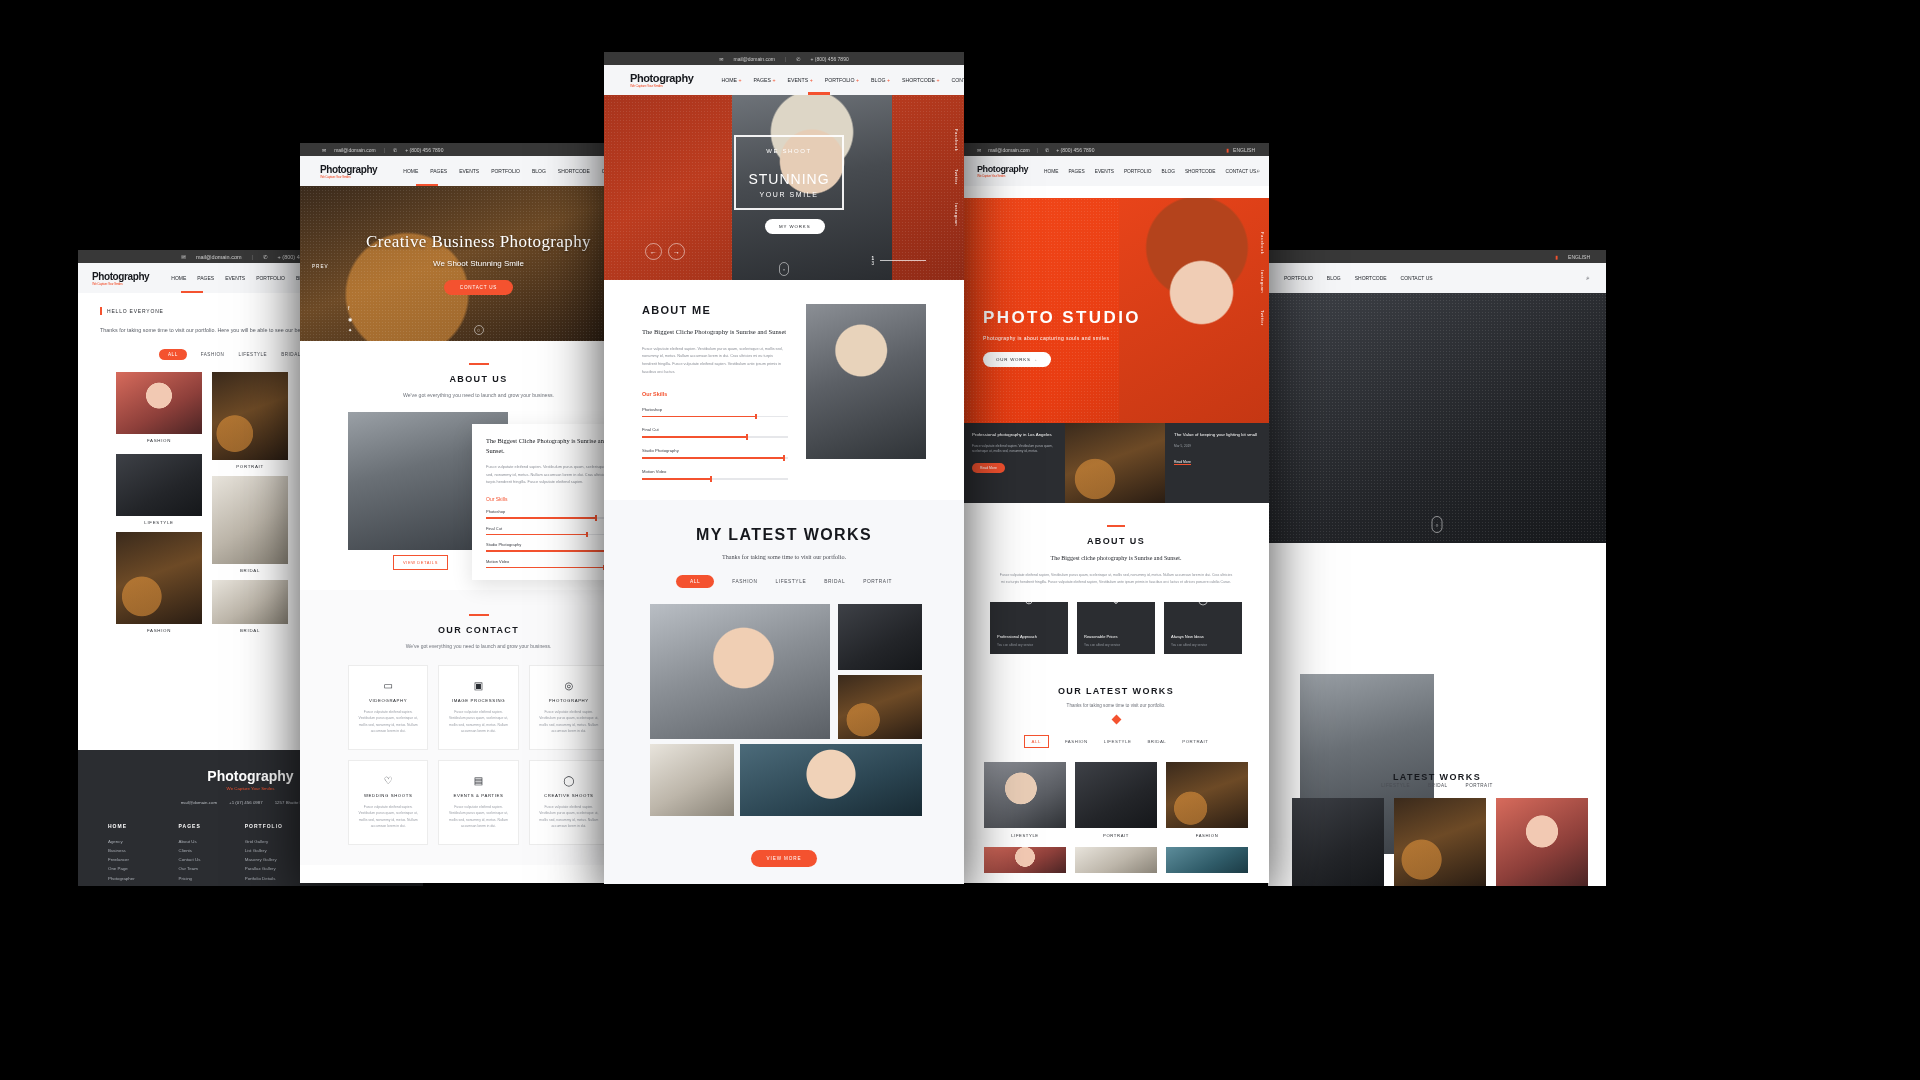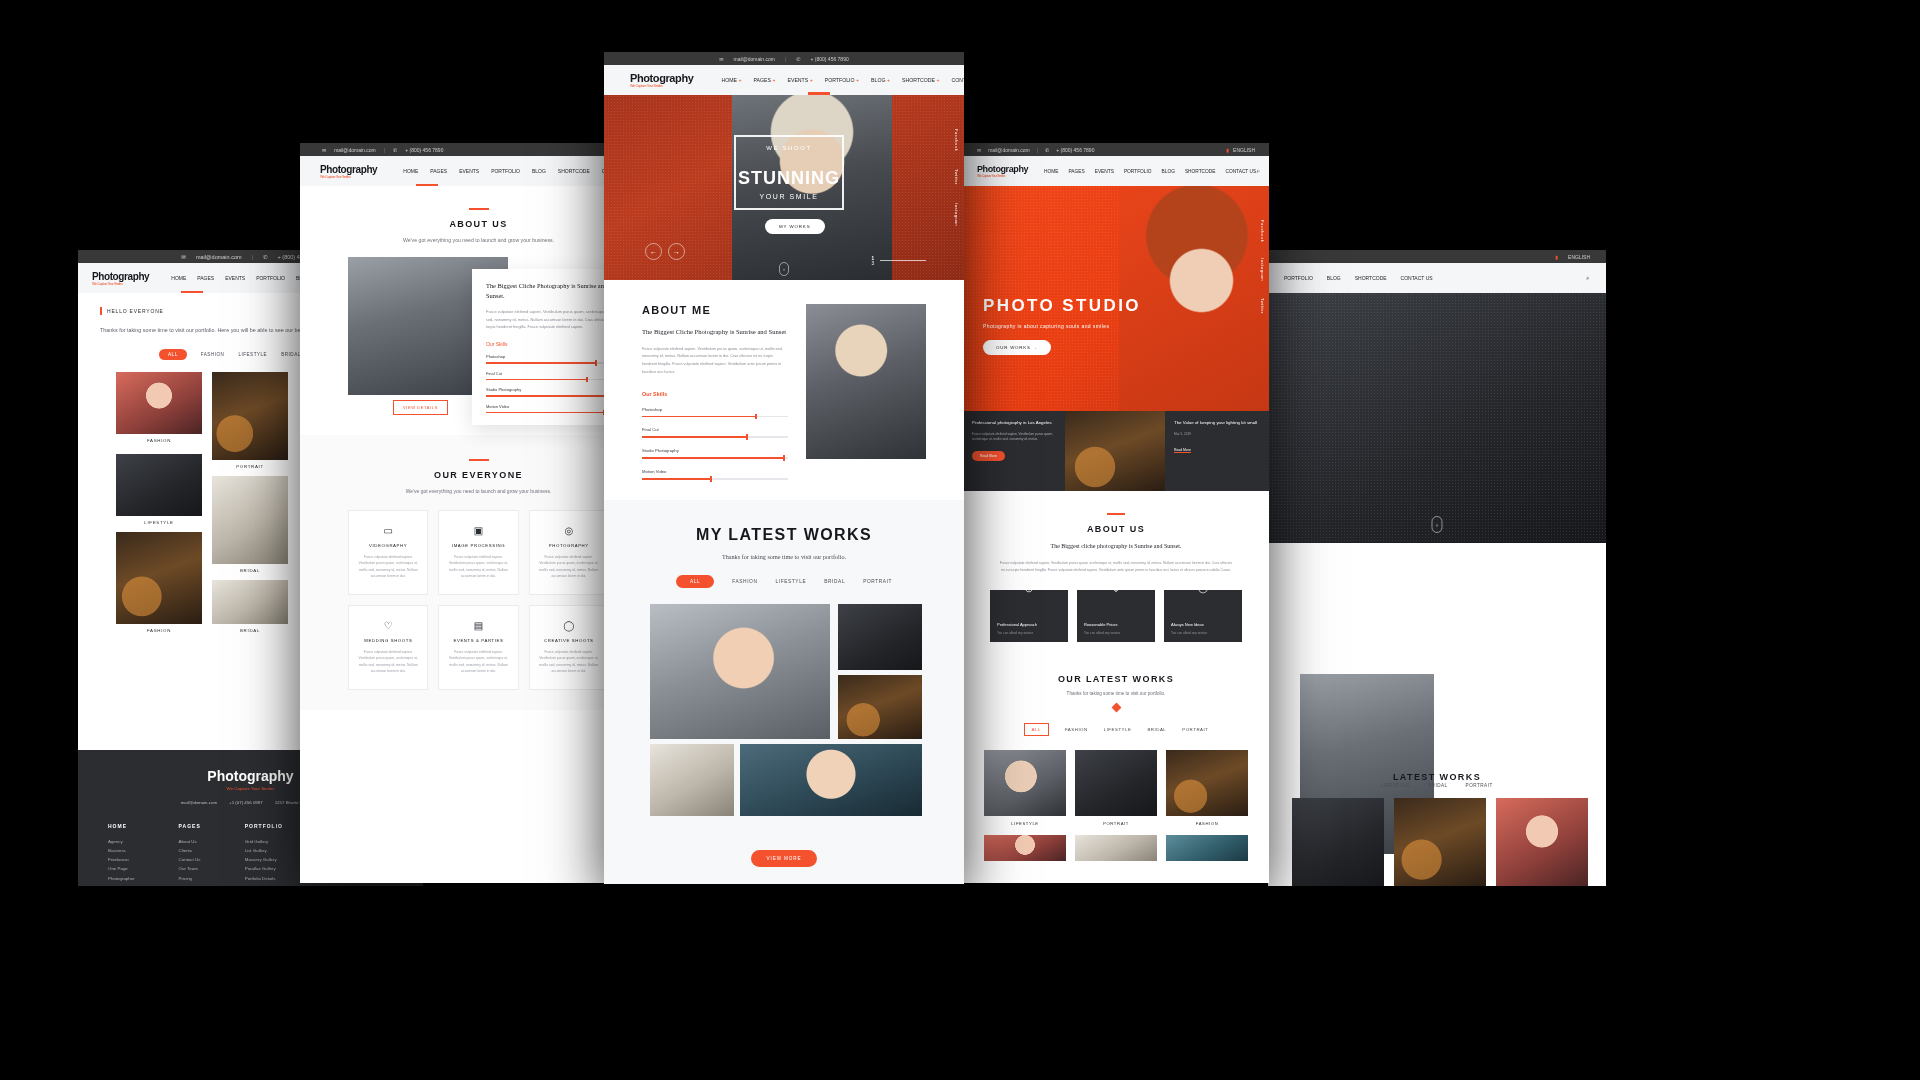--- a/index.html
+++ b/index.html
@@ -253,20 +253,36 @@
         <span>PAGES</span>
         <span>EVENTS</span>
         <span>PORTFOLIO</span>
         <span>BLOG</span>
         <span>SHORTCODE</span>
         <span>CONTACT US</span>
       </div>
       <div class="active-underline" style="left:116px;bottom:0;width:22px;height:2px;"></div>
     </div>
 
+    <div class="hero photo p-autumn" style="height:155px;">
+      <div class="grain"></div>
+      <div style="position:absolute;inset:0;display:flex;flex-direction:column;align-items:center;justify-content:center;color:#fff;">
+        <div class="serif" style="font-size:17px;letter-spacing:.4px;text-shadow:0 1px 3px rgba(0,0,0,.5);">Creative Business Photography</div>
+        <div style="font-size:8px;margin-top:7px;text-shadow:0 1px 3px rgba(0,0,0,.5);">We Shoot Stunning Smile</div>
+        <div class="pill orange" style="margin-top:12px;padding:5px 16px;font-size:4.6px;letter-spacing:.8px;">CONTACT US</div>
+      </div>
+      <div style="position:absolute;left:12px;top:50%;color:#fff;font-size:4.6px;letter-spacing:1px;">PREV</div>
+      <div style="position:absolute;right:12px;top:50%;color:#fff;font-size:4.6px;letter-spacing:1px;">NEXT</div>
+      <div style="position:absolute;left:48px;bottom:8px;display:flex;flex-direction:column;gap:5px;color:#fff;font-size:5px;">
+        <span>f</span>
+        <span>◉</span>
+        <span>✦</span>
+      </div>
+      <div class="circbtn" style="position:absolute;left:50%;bottom:6px;transform:translateX(-50%);width:10px;height:10px;font-size:5px;">○</div>
+    </div>
 
     <div style="padding:22px 0 0;background:#fff;">
       <div class="divider" style="width:20px;height:2px;"></div>
       <div class="sec-title" style="font-size:9px;margin-top:9px;">ABOUT US</div>
       <div class="sec-sub" style="font-size:5.2px;margin-top:8px;">We've got everything you need to launch and grow your business.</div>
     </div>
 
     <div style="position:relative;margin-top:14px;height:160px;">
       <div class="photo p-street" style="position:absolute;left:48px;top:0;width:160px;height:138px;"></div>
       <div style="position:absolute;left:172px;top:12px;width:165px;background:#fff;box-shadow:0 6px 20px rgba(0,0,0,.12);padding:12px 14px;">
@@ -296,21 +312,21 @@
           <div class="skill-track" style="height:1.6px;margin-top:3px;">
             <div class="skill-fill" style="width:86%;"></div>
             </div>
         </div>
       </div>
       <div style="position:absolute;left:93px;top:143px;border:1px solid #f4522f;color:#f4522f;font-size:4px;padding:4px 9px;letter-spacing:.6px;">VIEW DETAILS</div>
     </div>
 
     <div style="background:#fafafb;padding:24px 0 20px;margin-top:18px;">
       <div class="divider" style="width:20px;height:2px;"></div>
-      <div class="sec-title" style="font-size:9px;margin-top:9px;">OUR EVERYONE</div>
+      <div class="sec-title" style="font-size:9px;margin-top:9px;">OUR CONTACT</div>
       <div class="sec-sub" style="font-size:5px;margin-top:8px;">We've got everything you need to launch and grow your business.</div>
 
       <div style="display:grid;grid-template-columns:repeat(3,1fr);gap:10px;padding:0 48px;margin-top:16px;">
         <div class="card" style="padding:14px 9px;">
           <div class="ic" style="font-size:10px;">▭</div>
           <div class="ct" style="font-size:4.3px;margin-top:7px;">VIDEOGRAPHY</div>
           <div class="cd" style="font-size:3.4px;line-height:1.9;margin-top:6px;">Fusce vulputate eleifend sapien. Vestibulum purus quam, scelerisque ut, mollis sed, nonummy id, metus. Nullam accumsan lorem in dui.</div>
         </div>
         <div class="card" style="padding:14px 9px;">
           <div class="ic" style="font-size:10px;">▣</div>
@@ -369,21 +385,21 @@
         <span>PAGES</span>
         <span>EVENTS</span>
         <span>PORTFOLIO</span>
         <span>BLOG</span>
         <span>SHORTCODE</span>
         <span>CONTACT US</span>
       </div>
       <span style="margin-left:auto;font-size:7px;color:#3a3d44;">⌕</span>
     </div>
 
-    <div class="hero photo p-orange" style="height:225px;">
+    <div class="hero photo p-orange" style="height:225px;margin-top:12px;">
       <div class="grain"></div>
       <div class="photo p-redhair" style="position:absolute;right:0;top:0;width:150px;height:225px;"></div>
       <div style="position:absolute;left:20px;top:110px;color:#fff;">
         <div style="font-size:17px;letter-spacing:2.4px;font-weight:bold;">PHOTO STUDIO</div>
         <div style="font-size:5px;margin-top:7px;letter-spacing:.4px;">Photography is about capturing souls and smiles</div>
         <div class="pill" style="display:inline-block;margin-top:11px;padding:5px 13px;font-size:4.4px;letter-spacing:.8px;">OUR WORKS →</div>
       </div>
       <div class="vert" style="position:absolute;right:4px;top:34px;display:flex;gap:16px;color:#fff;font-size:4px;letter-spacing:.6px;">
         <span>Facebook</span>
         <span>Instagram</span>
@@ -490,21 +506,21 @@
     </div>
 
     <div class="hero photo p-red" style="height:185px;">
       <div class="grain"></div>
       <div class="photo p-girl" style="position:absolute;left:128px;top:0;width:160px;height:185px;
                   background:radial-gradient(circle at 50% 36%, #e6cdb6 0 22%, transparent 23%),
                              radial-gradient(circle at 50% 20%, #ddd6c6 0 24%, transparent 25%),
                              linear-gradient(170deg,#6e7379 0%,#474b50 45%,#2a2d31 100%);"></div>
       <div class="frame" style="left:130px;top:40px;width:110px;height:75px;color:#fff;">
         <div style="font-size:6px;letter-spacing:1.6px;">WE SHOOT</div>
-        <div style="font-size:18px;font-weight:bold;letter-spacing:1px;margin-top:17px;">STUNNING</div>
+        <div style="font-size:14px;font-weight:normal;letter-spacing:1px;margin-top:17px;">STUNNING</div>
         <div style="font-size:7px;letter-spacing:1.6px;margin-top:4px;">YOUR SMILE</div>
       </div>
       <div class="pill" style="position:absolute;left:161px;top:124px;padding:5px 14px;font-size:4.4px;letter-spacing:.9px;">MY WORKS</div>
       <div class="circbtn" style="position:absolute;left:41px;top:148px;width:17px;height:17px;font-size:7px;">←</div>
       <div class="circbtn" style="position:absolute;left:64px;top:148px;width:17px;height:17px;font-size:7px;">→</div>
       <div class="vert" style="position:absolute;right:5px;top:34px;display:flex;gap:18px;color:#fff;font-size:4px;letter-spacing:.6px;">
         <span>Facebook</span>
         <span>Twitter</span>
         <span>Instagram</span>
       </div>

